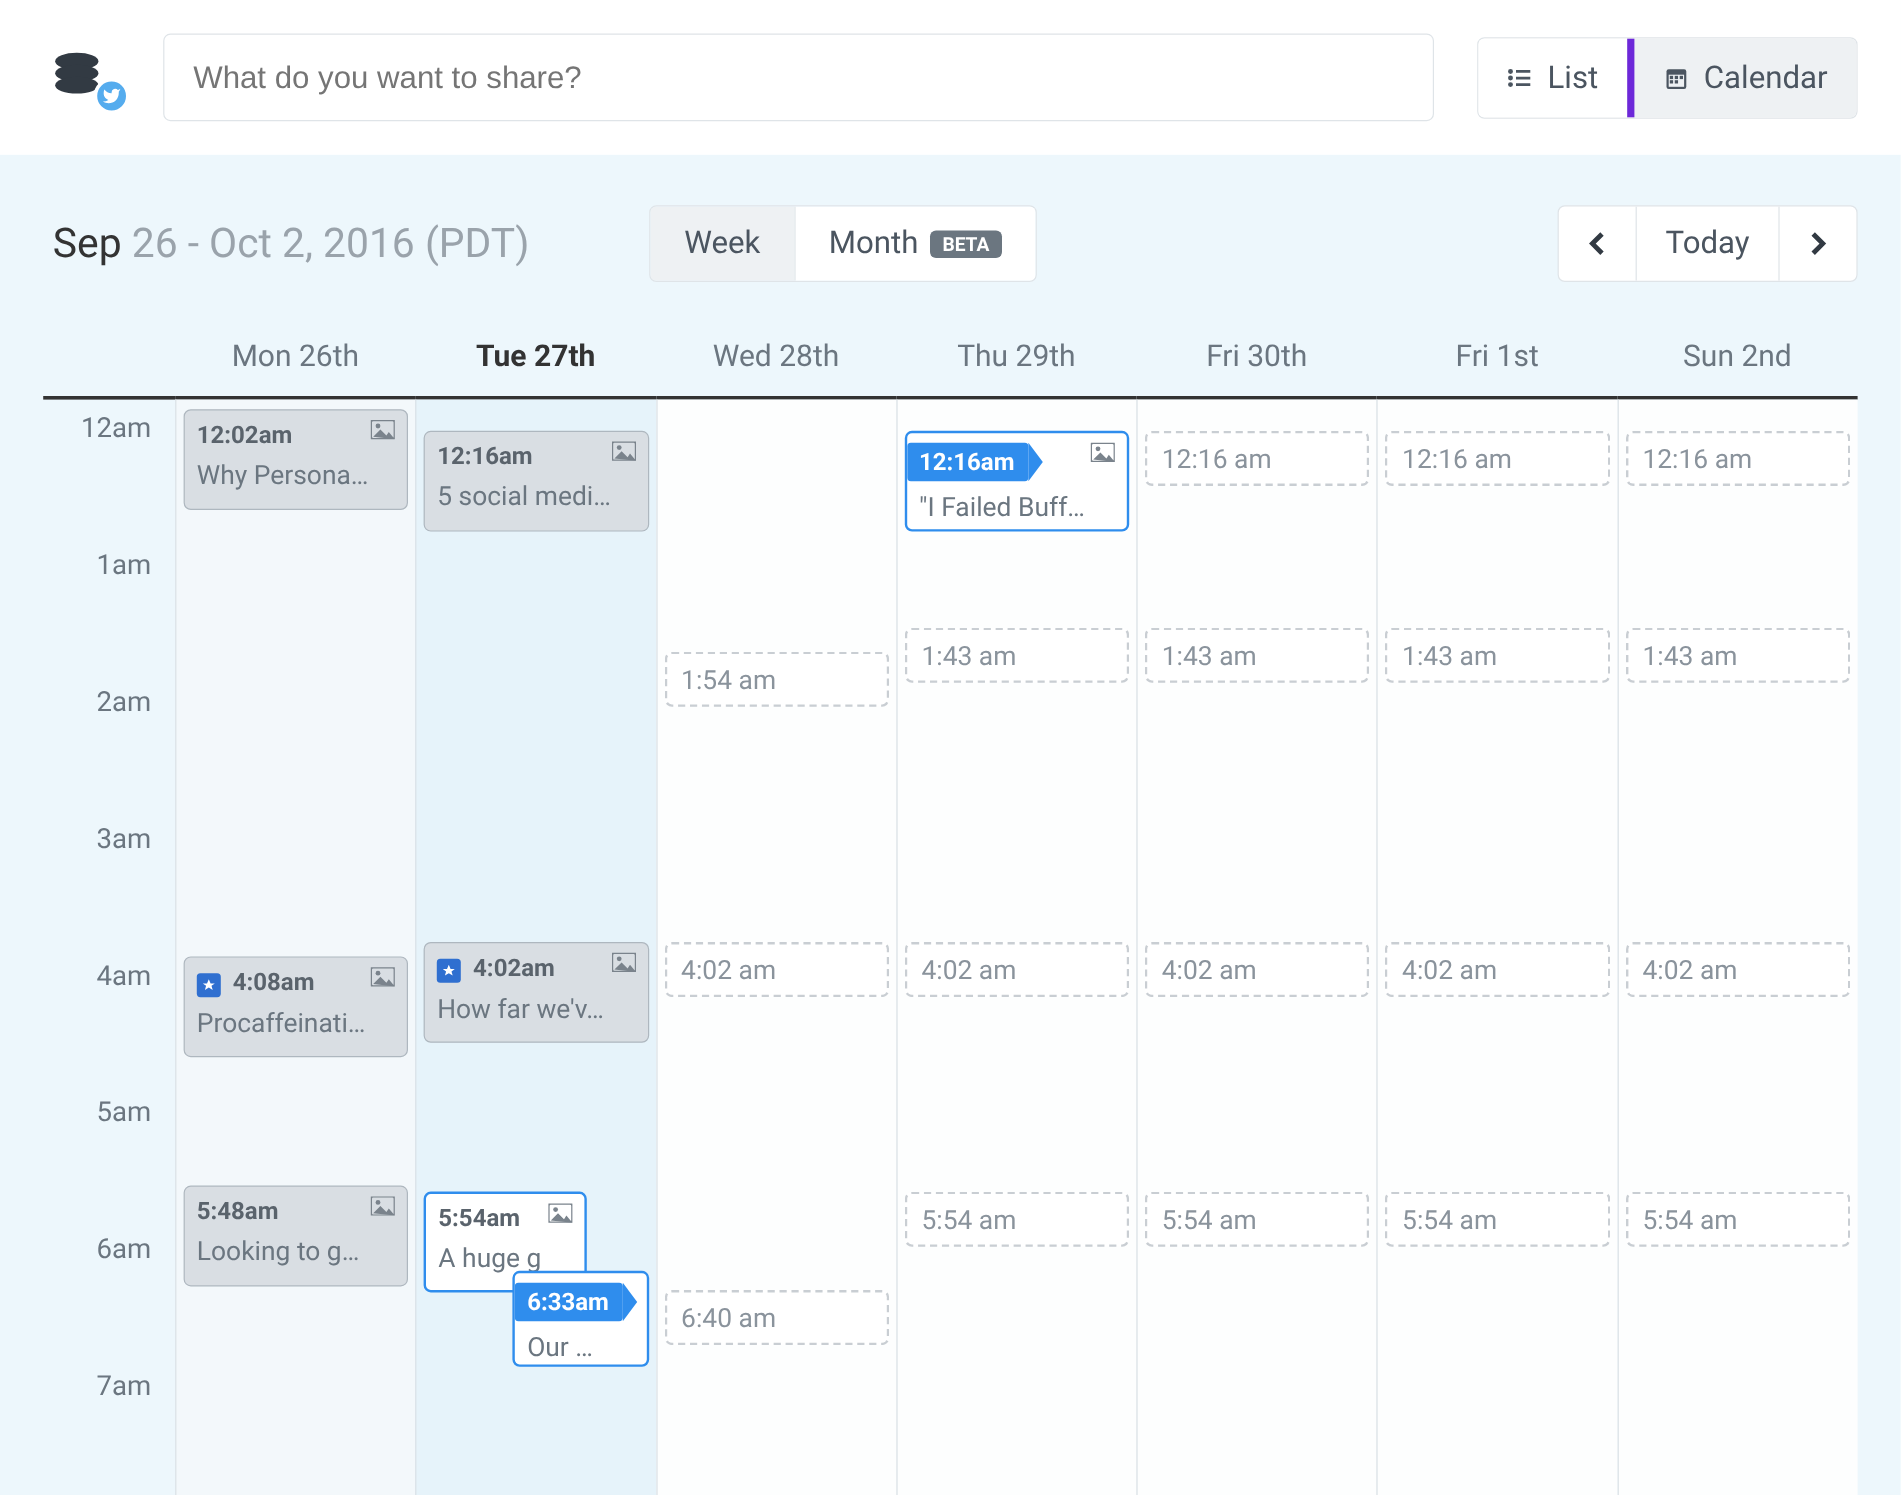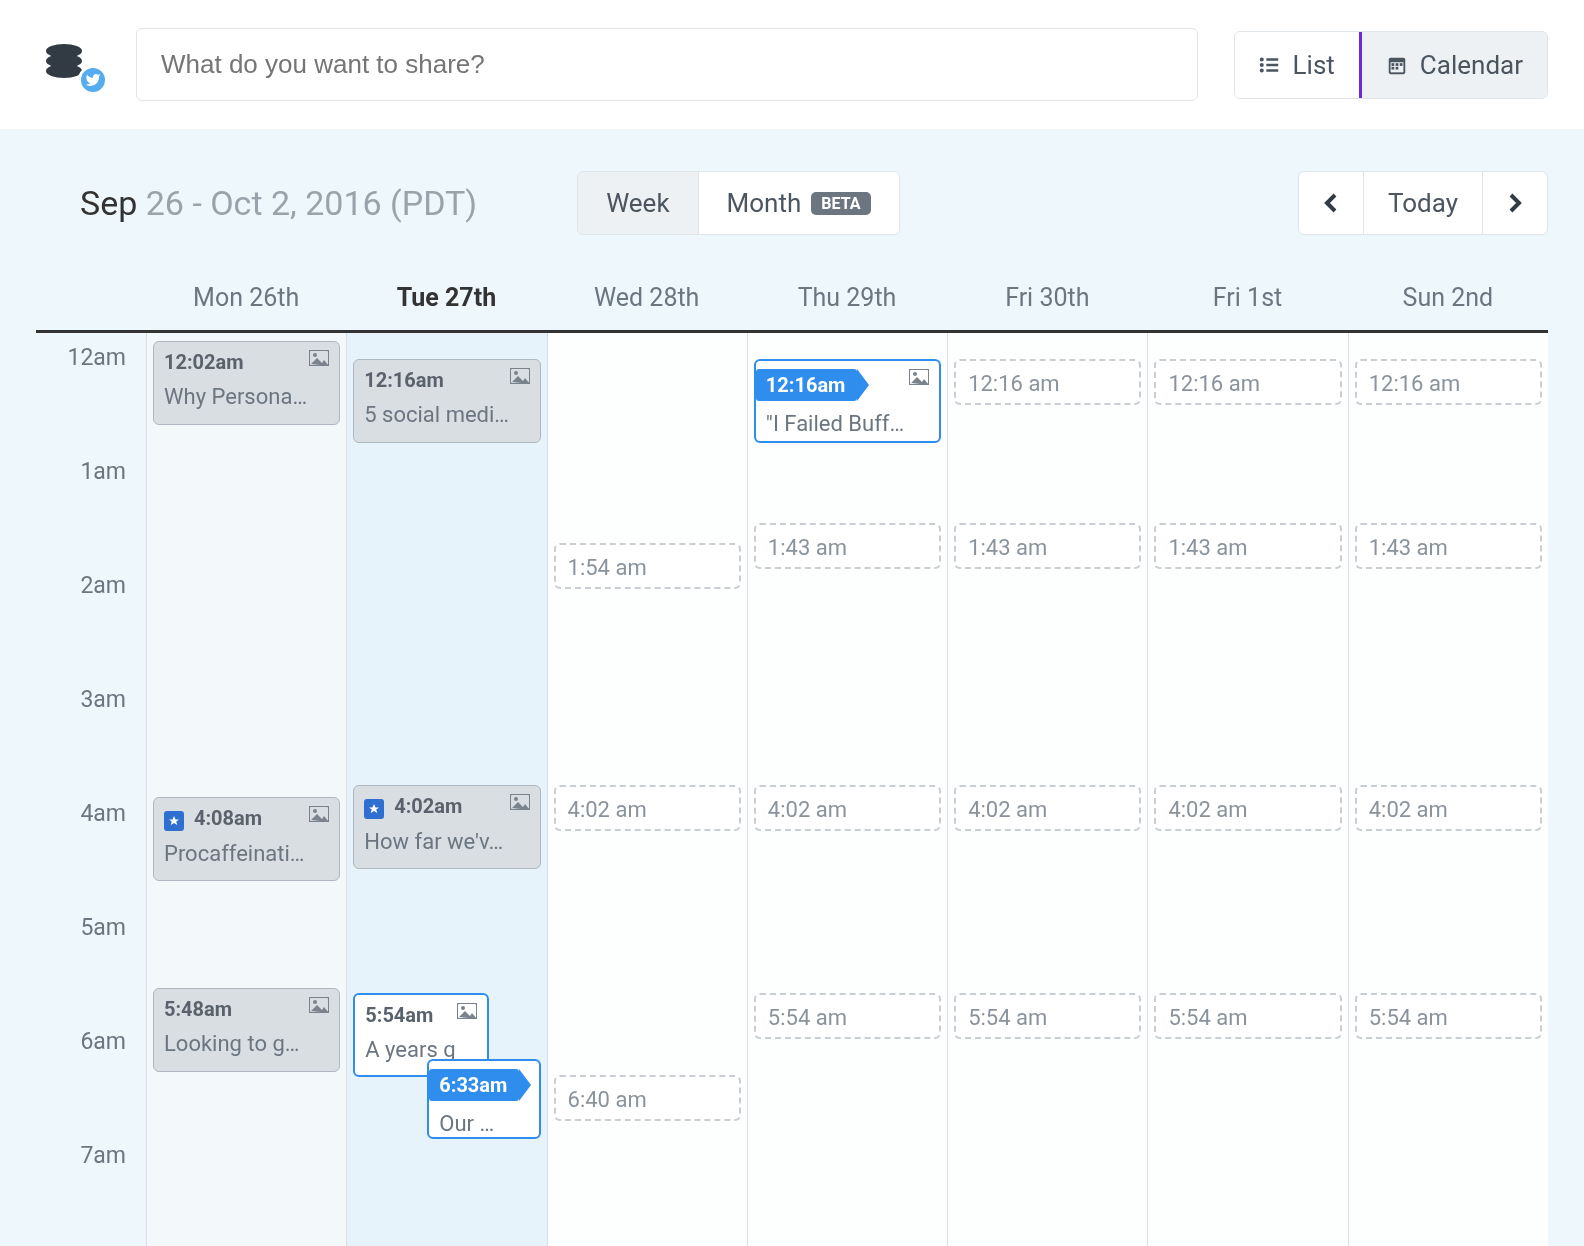--- a/index.html
+++ b/index.html
@@ -7,25 +7,25 @@
 
 .topbar { display: flex; align-items: center; padding: 28px 36px 28px 42px; gap: 36px; background: #fff; }
 .logo-wrap { position: relative; width: 58px; height: 52px; }
 .logo-stack { position: absolute; top: 0; left: 0; width: 44px; height: 44px; }
 .logo-tw { position: absolute; bottom: -4px; right: -8px; width: 30px; height: 30px; border-radius: 50%; background: #55acee; border: 3px solid #fff; display: flex; align-items: center; justify-content: center; }
 .share-input { flex: 1; border: 1px solid #dfe4e8; border-radius: 6px; padding: 20px 24px; font-size: 26px; color: #9aa3ab; background: #fff; }
 
 .view-toggle { display: flex; border: 1px solid #dfe4e8; border-radius: 6px; overflow: hidden; }
 .view-btn { display: flex; align-items: center; gap: 12px; padding: 18px 24px; font-size: 26px; color: #4b5560; background: #fff; cursor: pointer; }
 .view-btn.active { background: #eef1f3; }
-.view-btn + .view-btn { border-left: 3px solid #6d28d9; text-align: right; }
+.view-btn + .view-btn { border-left: 6px solid #6d28d9; text-align: right; }
 
 .main { background: #edf7fc; padding: 30px 0 0 0; }
 
-.controls { display: flex; align-items: center; padding: 12px 36px 28px 44px; gap: 20px; margin-left: 36px; }
+.controls { display: flex; align-items: center; padding: 12px 36px 28px 44px; gap: 20px; }
 .date-label { font-size: 34px; color: #333; }
 .date-label .faded { color: #9aa3ab; }
 .spacer { flex: 1; }
 
 .range-toggle { display: flex; border: 1px solid #dfe4e8; border-radius: 6px; overflow: hidden; margin-left: 80px; }
 .range-btn { display: flex; align-items: center; gap: 10px; padding: 16px 28px; font-size: 26px; color: #4b5560; background: #fff; cursor: pointer; }
 .range-btn.active { background: #eef1f3; }
 .range-btn + .range-btn { border-left: 1px solid #dfe4e8; }
 .badge { background: #6b7680; color: #fff; padding: 2px 10px; border-radius: 5px; font-size: 16px; font-weight: 700; }
 
@@ -233,21 +233,21 @@
         </div>
         <div class="event scheduled" style="top:660px;height:84px;right:58px">
           <span class="time">5:54am</span>
           <span class="micon">
               <svg width="20" height="16" viewBox="0 0 20 16">
                 <rect x="0" y="0" width="20" height="16" rx="2" fill="none" stroke="#7a838c" stroke-width="2"></rect>
                 <circle cx="6" cy="5" r="2" fill="#7a838c"></circle>
                 <path d="M2 14 L8 8 L13 13 L15 10 L20 16 Z" fill="#7a838c"></path>
               </svg>
             </span>
-          <div class="title">A years g</div>
+          <div class="title">A huge g</div>
         </div>
         <div class="event scheduled" style="top:726px;height:80px;left:80px">
           <span class="banner">6:33am</span>
           <div class="title">Our …</div>
         </div>
       </div>
 
       <div class="day-col">
         <div class="event slot" style="top:210px;height:46px"><span class="time">1:54 am</span></div>
         <div class="event slot" style="top:452px;height:46px"><span class="time">4:02 am</span></div>

